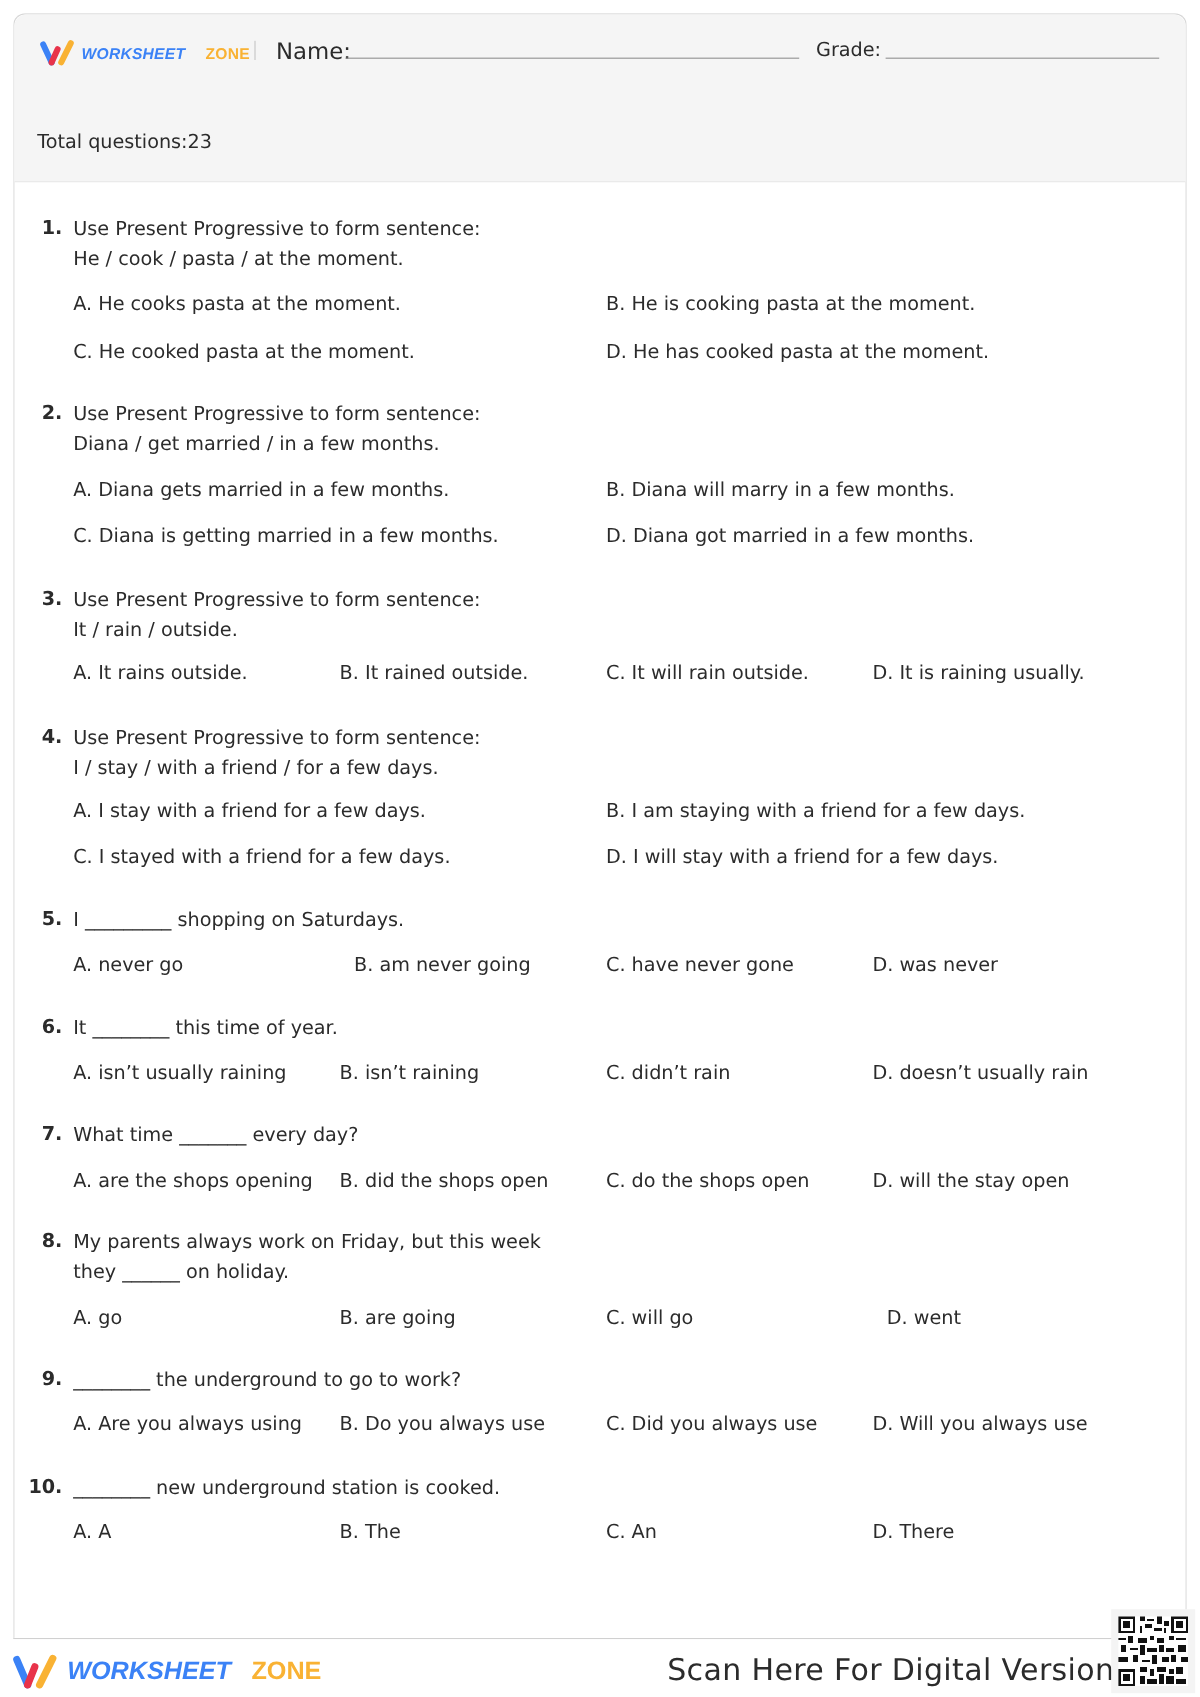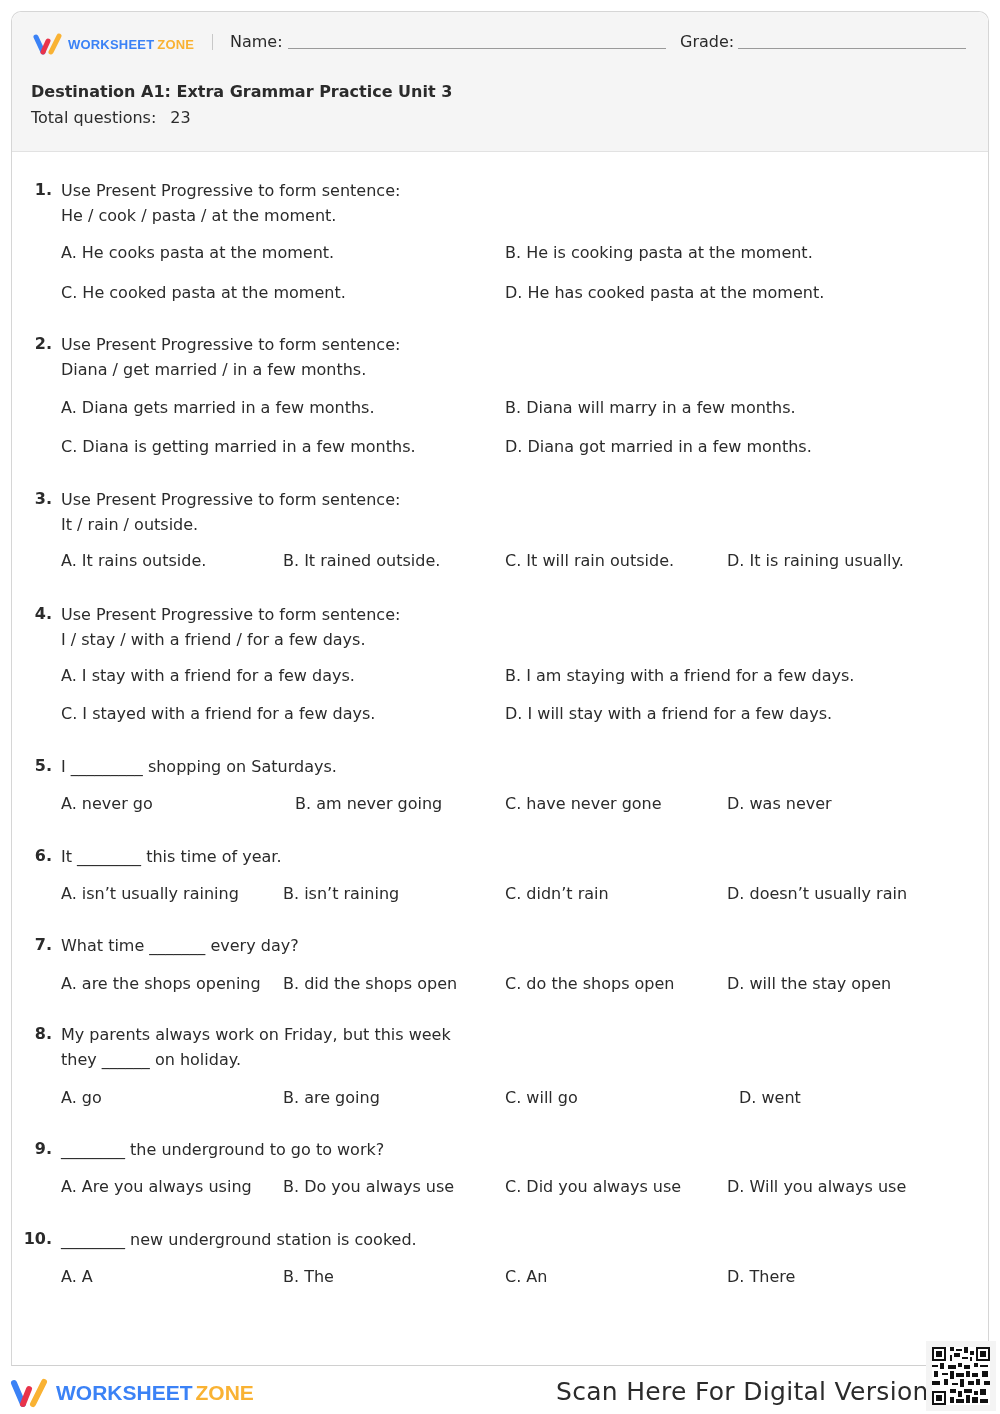--- a/index.html
+++ b/index.html
@@ -11,30 +11,30 @@
     border: 1px solid #d6d6d6; border-radius: 10px 10px 0 0; border-bottom: 1px solid #d0d0d0;
     background: #fff;
   }
   .header {
     height: 140px; background: #f5f5f5; border-bottom: 1px solid #e2e2e2;
     border-radius: 10px 10px 0 0; position: relative;
   }
   .logo-small { position: absolute; left: 20px; top: 20px; display: flex; align-items: center; }
   .logo-small svg { width: 33px; height: 24px; }
   .logo-small .wordmark { font-family: "Liberation Sans", sans-serif; font-weight: bold; font-size: 13px; letter-spacing: 0.2px; margin-left: 3px; }
-  .wm-blue { color: #3b82f6; }
-  .wm-yellow { color: #f9b233; margin-left: 3px; }
+  .wm-blue { color: #3b82f6; font-style: italic; }
+  .wm-yellow { color: #f9b233; margin-left: 17px; }
   .sep { position: absolute; left: 200px; top: 22px; width: 1px; height: 16px; background: #c8c8c8; }
-  .name-label { position: absolute; left: 218px; top: 20px; font-size: 16px; color: #2b2b2b; }
+  .name-label { position: absolute; left: 218px; top: 20px; font-size: 19px; color: #2b2b2b; }
   .name-line { position: absolute; left: 276px; top: 36px; width: 378px; border-bottom: 1px solid #9a9a9a; }
   .grade-label { position: absolute; left: 668px; top: 20px; font-size: 16px; color: #2b2b2b; }
   .grade-line { position: absolute; left: 726px; top: 36px; width: 228px; border-bottom: 1px solid #9a9a9a; }
   .title { position: absolute; left: 19px; top: 70px; font-size: 16px; font-weight: bold; color: #2b2b2b; }
   .total { position: absolute; left: 19px; top: 96px; font-size: 16px; color: #2b2b2b; }
-  .total .num { margin-left: 14px; }
+  .total .num { }
 
   .q { position: absolute; left: 0; width: 100%; }
   .q-num { position: absolute; font-size: 16px; font-weight: bold; color: #2b2b2b; text-align: right; width: 30px; left: 10px; }
   .q-text { position: absolute; left: 49px; font-size: 16px; line-height: 25px; color: #2b2b2b; white-space: pre; }
   .opt { position: absolute; font-size: 16px; color: #2b2b2b; white-space: nowrap; }
 
   .footer-logo { position: absolute; left: 9px; top: 1377px; display: flex; align-items: center; }
   .footer-logo svg { width: 42px; height: 32px; }
   .footer-logo .wordmark { font-family: "Liberation Sans", sans-serif; font-weight: bold; font-size: 21px; margin-left: 5px; }
   .scan { position: absolute; left: 556px; top: 1377px; font-size: 25px; color: #2b2b2b; letter-spacing: 0.3px; }
@@ -52,21 +52,20 @@
         <line x1="11" y1="20" x2="16" y2="9" stroke="#e8334a" stroke-width="5" stroke-linecap="round"></line>
         <line x1="19" y1="20" x2="27" y2="4" stroke="#f9b233" stroke-width="5" stroke-linecap="round"></line>
       </svg>
       <span class="wordmark"><span class="wm-blue">WORKSHEET</span><span class="wm-yellow">ZONE</span></span>
     </div>
     <div class="sep"></div>
     <span class="name-label">Name:</span>
     <div class="name-line"></div>
     <span class="grade-label">Grade:</span>
     <div class="grade-line"></div>
-    <div class="title">Destination A1: Extra Grammar Practice Unit 3</div>
     <div class="total"><span>Total questions:</span><span class="num">23</span></div>
   </div>
 
   <div class="q" style="top:166px">
     <span class="q-num" style="top:2px">1.</span>
     <div class="q-text" style="top:0">Use Present Progressive to form sentence:
 He / cook / pasta / at the moment.</div>
     <span class="opt" style="left:49px;top:65px">A. He cooks pasta at the moment.</span>
     <span class="opt" style="left:493px;top:65px">B. He is cooking pasta at the moment.</span>
     <span class="opt" style="left:49px;top:105px">C. He cooked pasta at the moment.</span>

